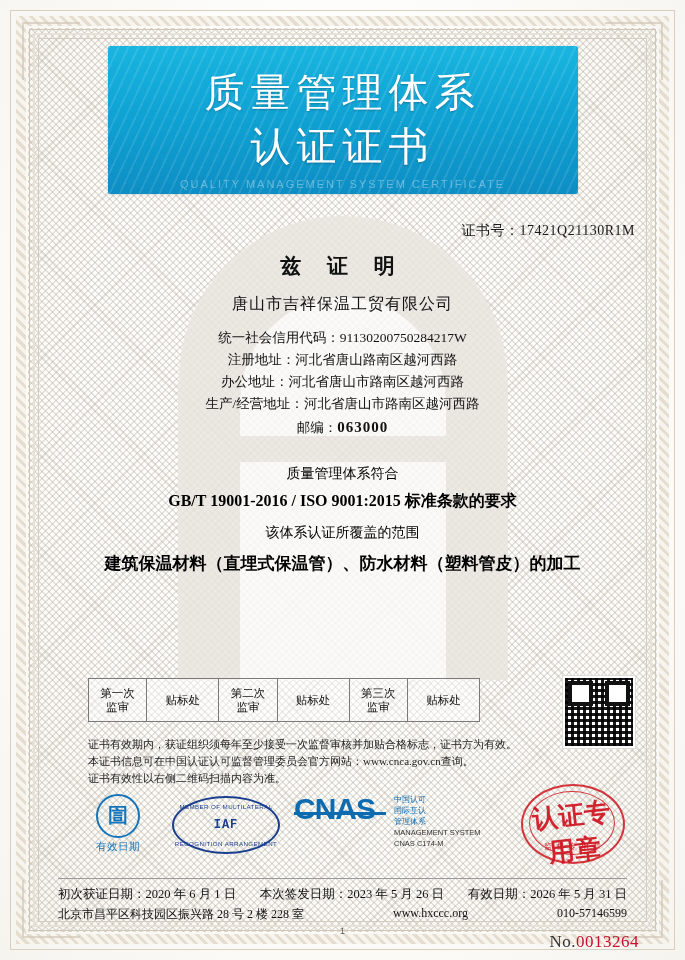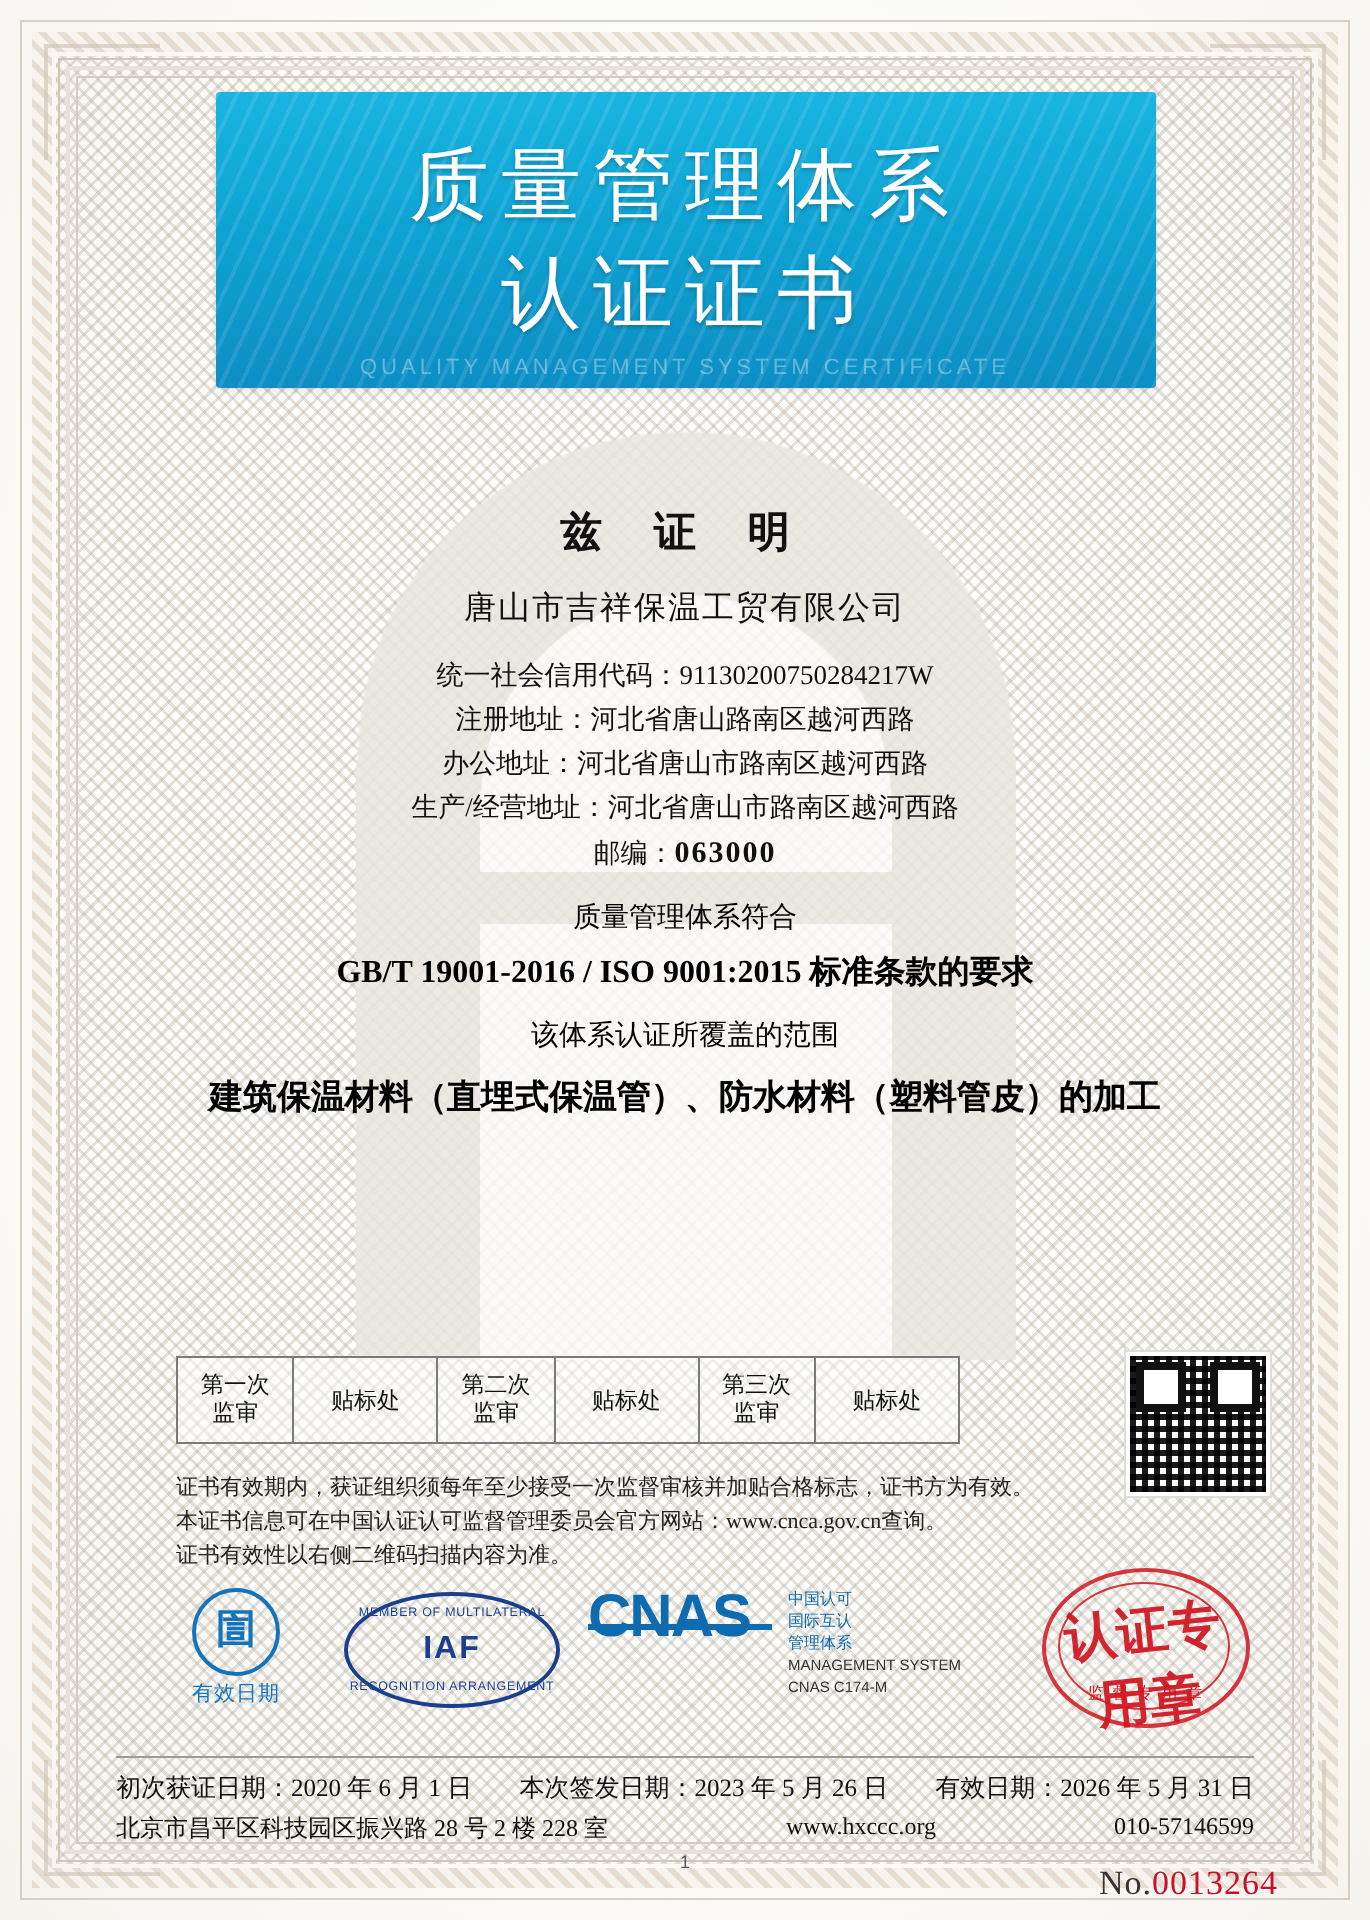--- a/index.html
+++ b/index.html
@@ -209,20 +209,21 @@
   .standard-block {
     position: absolute;
     left: 50px; right: 50px;
     top: 450px;
     text-align: center;
   }
   .std-intro {
     font-family: "Liberation Serif", serif;
     font-size: 14px;
     margin-bottom: 8px;
+    margin-top: 15px;
   }
   .std-main {
     font-family: "Liberation Serif", serif;
     font-size: 16px;
     font-weight: bold;
     margin-bottom: 12px;
   }
   .scope-intro {
     font-family: "Liberation Serif", serif;
     font-size: 14px;
@@ -320,23 +321,23 @@
     width: 104px; height: 54px;
     border: 2px solid #1a3f8f;
     border-radius: 50%;
     position: relative;
     margin: 4px auto 0;
   }
   .iaf-main {
     position: absolute;
     left: 50%; top: 50%;
     transform: translate(-50%,-50%);
-    font-family: Liberation Sans, sans-serif;
-    font-weight: bold;
-    font-size: 16px;
+    font-family: Liberation Mono, monospace;
+    font-weight: bold;
+    font-size: 12px;
     color: #1a3f8f;
     letter-spacing: 1px;
   }
   .iaf-top, .iaf-bot {
     position: absolute;
     left: 0; right: 0;
     font-size: 6.2px;
     color: #1a3f8f;
     letter-spacing: .4px;
     text-align: center;
@@ -473,20 +474,23 @@
     <div class="wm-hole"></div>
     <div class="wm-bar"></div>
   </div>
 
   <div class="banner">
     <div class="banner-line">质量管理体系</div>
     <div class="banner-line">认证证书</div>
     <div class="banner-sub-ghost">QUALITY MANAGEMENT SYSTEM CERTIFICATE</div>
   </div>
 
+  <div class="cert-no">
+    <span>证书号：</span><span>17421Q21130R1M</span>
+  </div>
 
   <div class="body-block">
     <div class="zheng">兹 证 明</div>
     <div class="company">唐山市吉祥保温工贸有限公司</div>
 
     <div class="meta-line">
       <span>统一社会信用代码：</span><span>91130200750284217W</span>
     </div>
     <div class="meta-line">
       <span>注册地址：</span><span>河北省唐山路南区越河西路</span>

